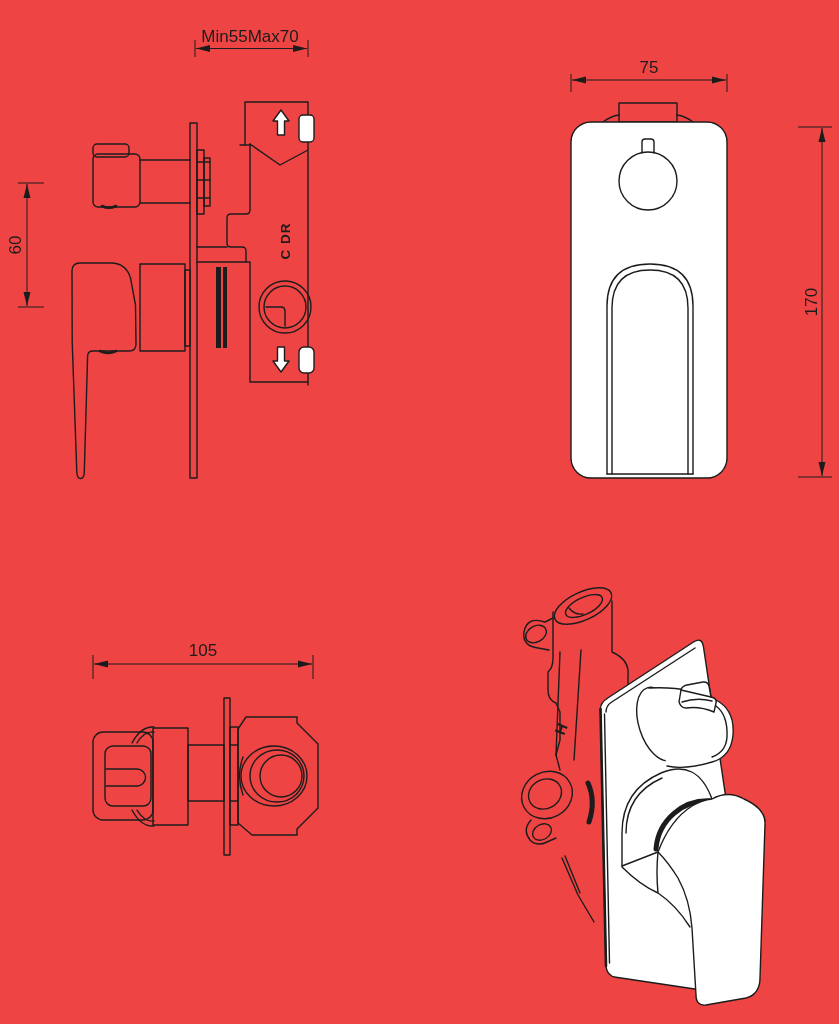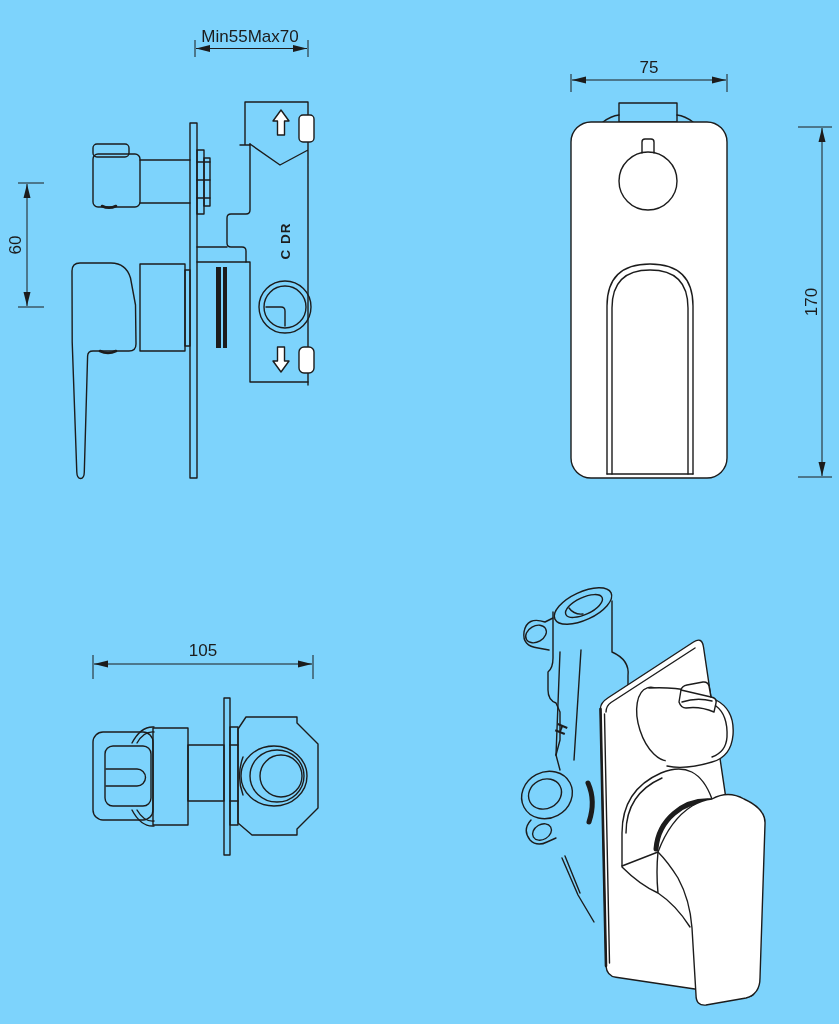--- a/index.html
+++ b/index.html
@@ -1,16 +1,16 @@
 <!DOCTYPE html>
 <html><head>
 <meta charset="utf-8">
 <style>
   html,body{margin:0;padding:0;background:#ffffff;}
-  .page{position:relative;width:839px;height:1024px;background:#7dd3fc;overflow:hidden;
+  .page{position:relative;width:839px;height:1024px;background:#ef4444;overflow:hidden;
         font-family:"Liberation Sans",sans-serif;}
   svg{display:block}
   .ln{fill:none;stroke:#1c1c1c;stroke-width:1.4;stroke-linecap:round;stroke-linejoin:round;}
   .ln-thin{fill:none;stroke:#1c1c1c;stroke-width:1;stroke-linecap:butt;}
   .ln-thick{fill:none;stroke:#1c1c1c;stroke-width:2.6;stroke-linecap:round;}
   .ln-band{fill:none;stroke:#1c1c1c;stroke-width:5;stroke-linecap:round;}
   .fill-dark{fill:#1c1c1c;stroke:none;}
   .white{fill:#ffffff;}
   .dim-text{font-size:17px;fill:#1c1c1c;}
   .mark-text{font-size:13.5px;font-weight:bold;fill:#1c1c1c;letter-spacing:1px;}

